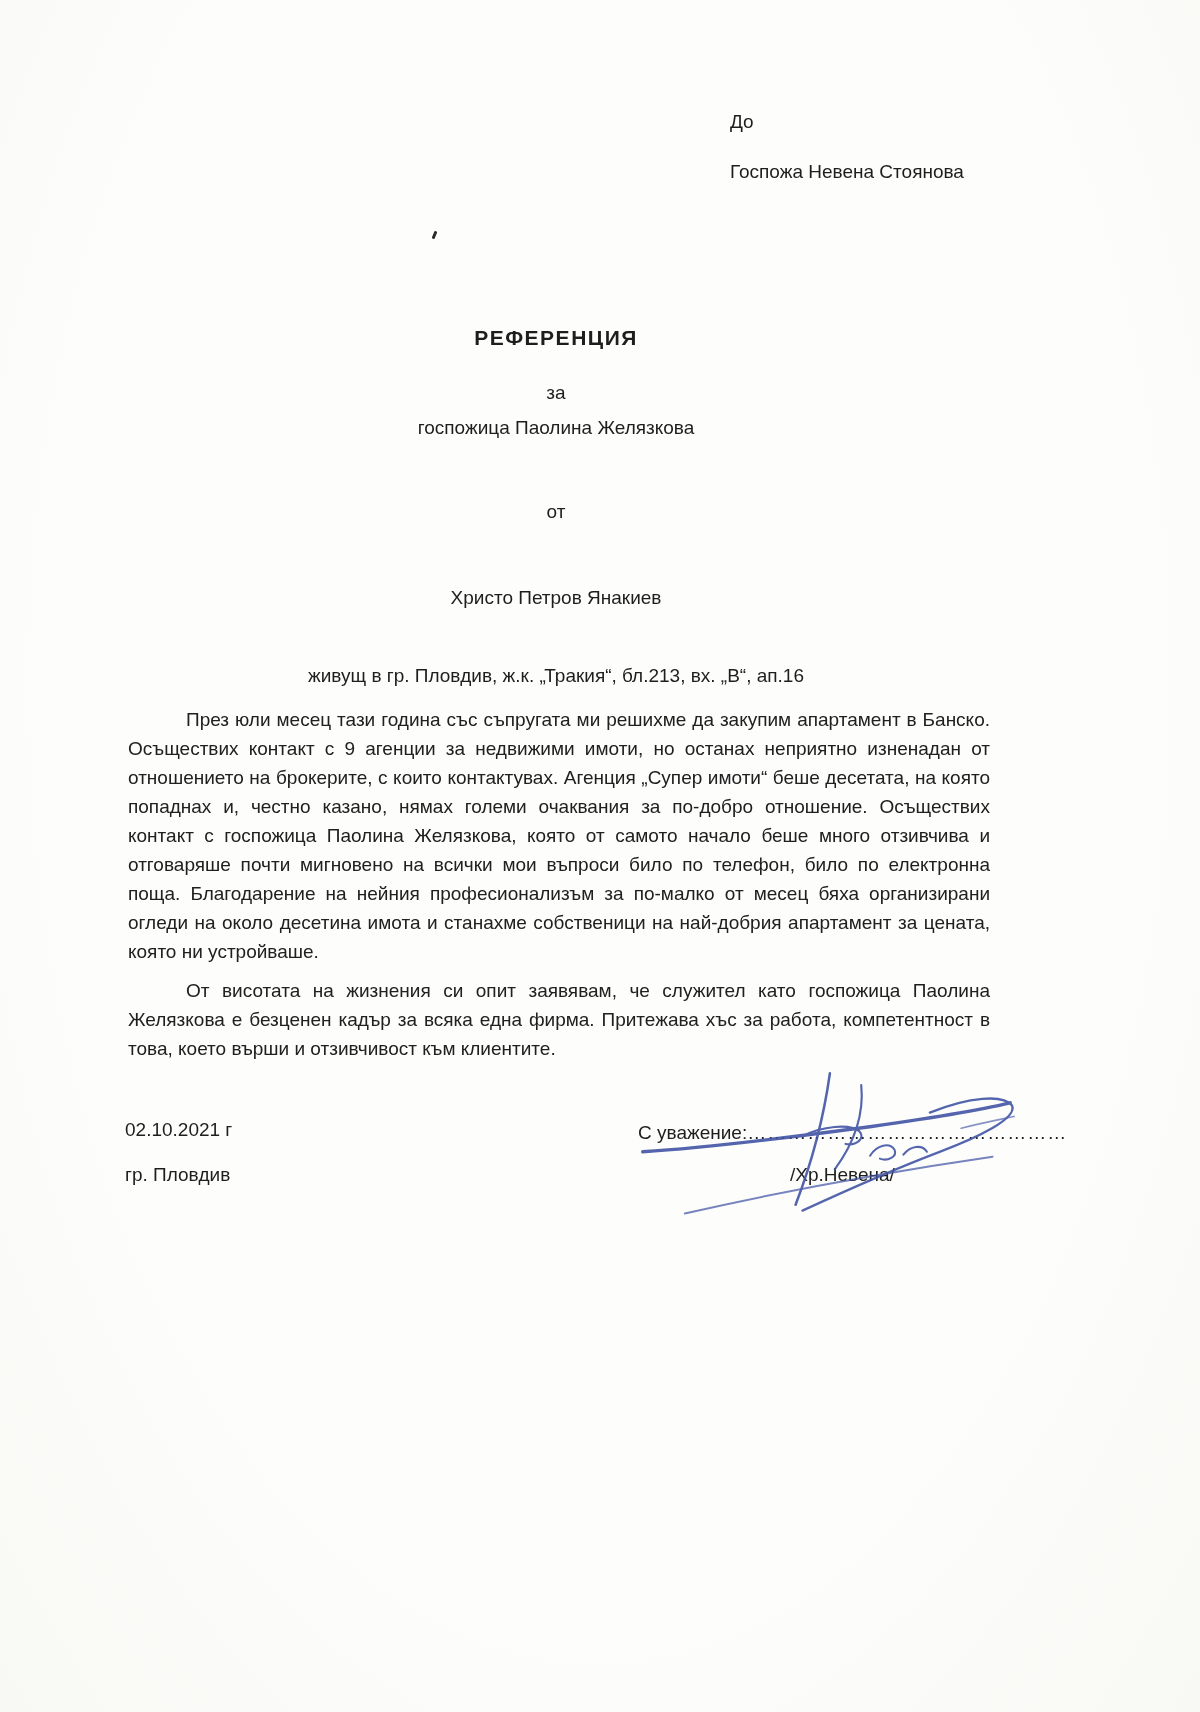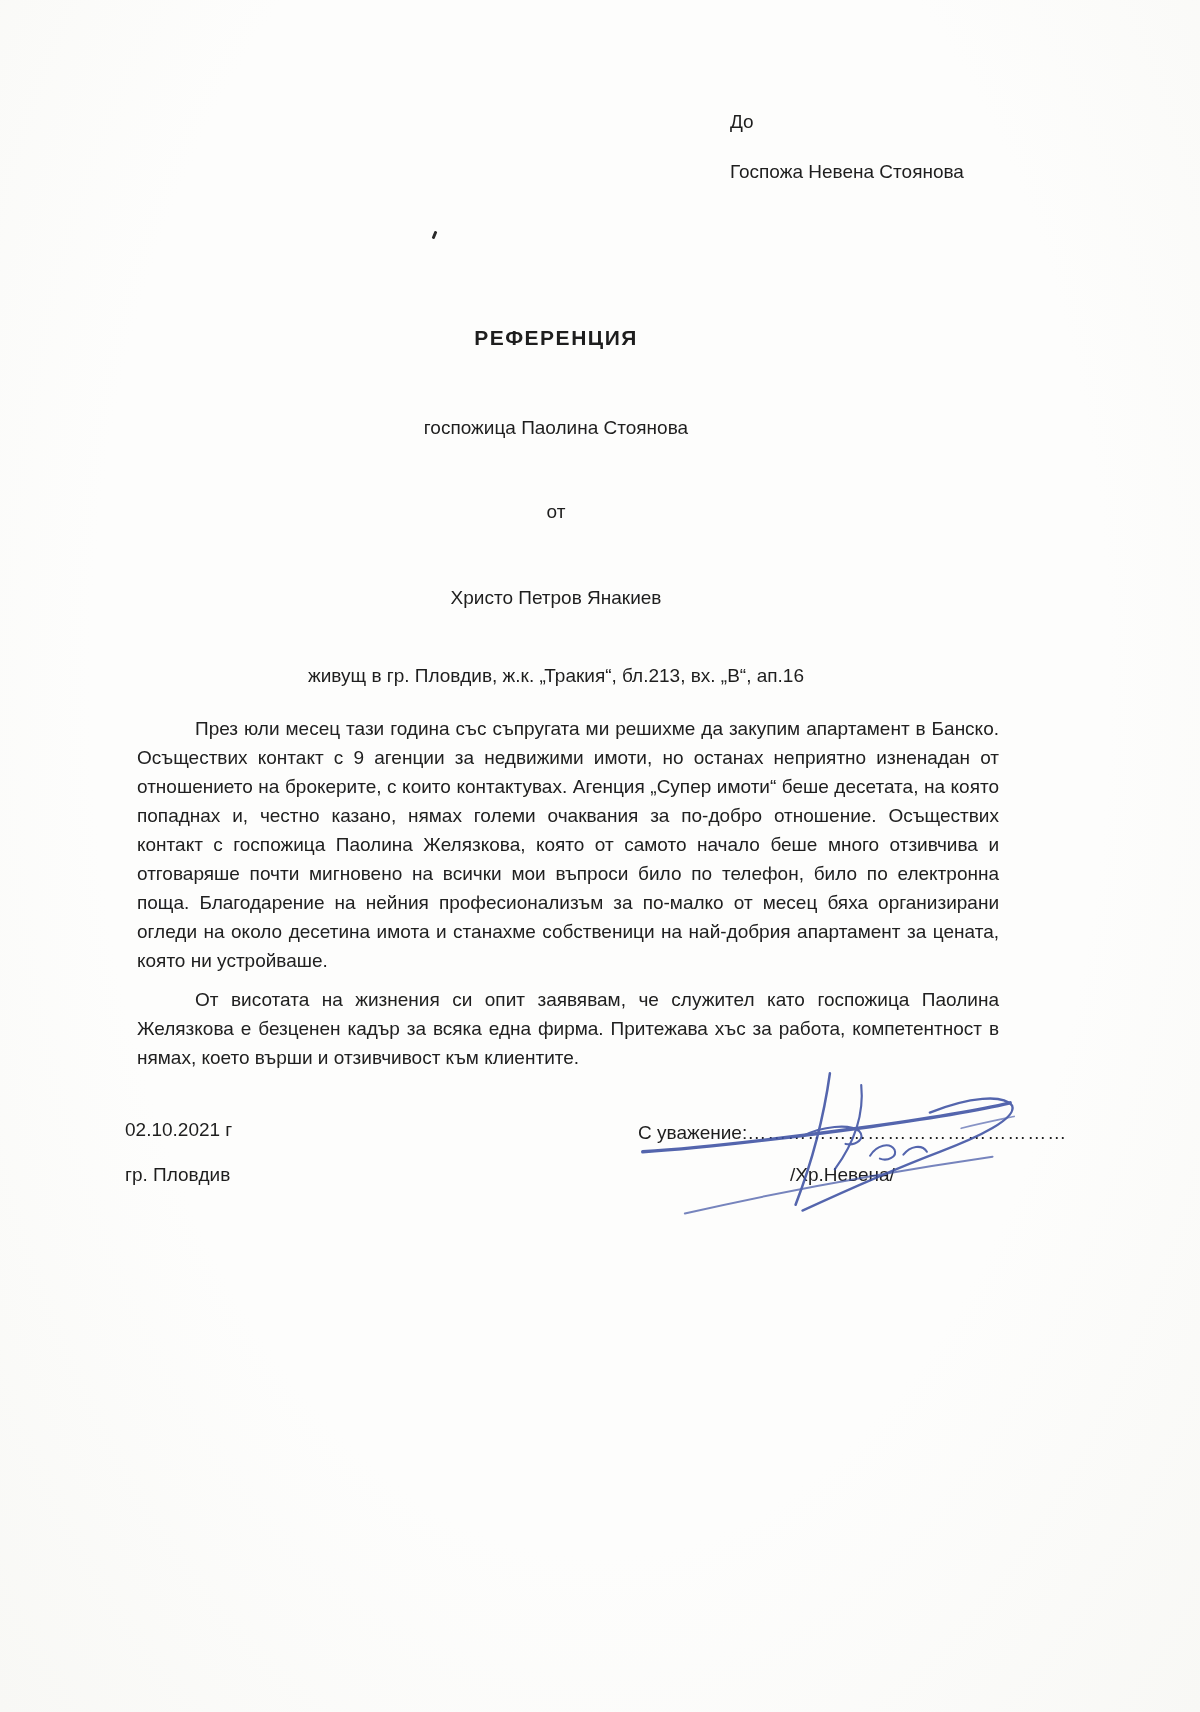--- a/index.html
+++ b/index.html
@@ -26,21 +26,21 @@
   }
   .title{
     top:326px;font-size:21px;font-weight:700;letter-spacing:1.5px;margin:0;
   }
   .za{top:381px;}
   .subject{top:416px;}
   .ot{top:500px;}
   .author{top:586px;}
   .address{top:664px;}
   .body-par{
-    left:125px;width:862px;margin:12px;
+    left:125px;width:862px;margin:3px;
     font-size:19px;line-height:29px;
     text-align:justify;text-indent:58px;
     color:#202020;
   }
   .p1{top:702px;}
   .p2{top:973px;}
   .date{left:125px;top:1118px;}
   .city{left:125px;top:1163px;}
   .closing{left:638px;top:1121px;white-space:nowrap;}
   .closing .dots{letter-spacing:1px;}
@@ -51,27 +51,28 @@
 <body>
 
 <div class="page">
 
   <div class="abs t19 recipient-to">До</div>
   <div class="abs t19 recipient-name">Госпожа Невена Стоянова</div>
 
   <div class="abs stray"></div>
 
   <h1 class="abs col-center title">РЕФЕРЕНЦИЯ</h1>
-  <div class="abs t19 col-center subject">госпожица Паолина Стоянова</div>
+  <div class="abs t19 col-center za">за</div>
+  <div class="abs t19 col-center subject">госпожица Паолина Желязкова</div>
   <div class="abs t19 col-center author">Христо Петров Янакиев</div>
   <div class="abs t19 col-center ot">от</div>
   <div class="abs t19 col-center address">живущ в гр. Пловдив, ж.к. „Тракия“, бл.213, вх. „В“, ап.16</div>
 
   <p class="abs body-par p1">През юли месец тази година със съпругата ми решихме да закупим апартамент в Банско. Осъществих контакт с 9 агенции за недвижими имоти, но останах неприятно изненадан от отношението на брокерите, с които контактувах. Агенция „Супер имоти“ беше десетата, на която попаднах и, честно казано, нямах големи очаквания за по-добро отношение. Осъществих контакт с госпожица Паолина Желязкова, която от самото начало беше много отзивчива и отговаряше почти мигновено на всички мои въпроси било по телефон, било по електронна поща. Благодарение на нейния професионализъм за по-малко от месец бяха организирани огледи на около десетина имота и станахме собственици на най-добрия апартамент за цената, която ни устройваше.</p>
-  <p class="abs body-par p2">От висотата на жизнения си опит заявявам, че служител като госпожица Паолина Желязкова е безценен кадър за всяка една фирма. Притежава хъс за работа, компетентност в нямах, което върши и отзивчивост към клиентите.</p>
+  <p class="abs body-par p2">От висотата на жизнения си опит заявявам, че служител като госпожица Паолина Желязкова е безценен кадър за всяка една фирма. Притежава хъс за работа, компетентност в това, което върши и отзивчивост към клиентите.</p>
 
   <div class="abs t19 date">02.10.2021 г</div>
   <div class="abs t19 city">гр. Пловдив</div>
 
   <div class="abs t19 closing"><span>С уважение:</span><span class="dots">…………………………………………</span></div>
 
   <div class="abs t19 sig-name">/Хр.Невена/</div>
 
   <svg class="abs signature" viewBox="0 0 400 150" fill="none" xmlns="http://www.w3.org/2000/svg">
     <g stroke="#3d51a3" stroke-linecap="round" fill="none" opacity="0.88">

